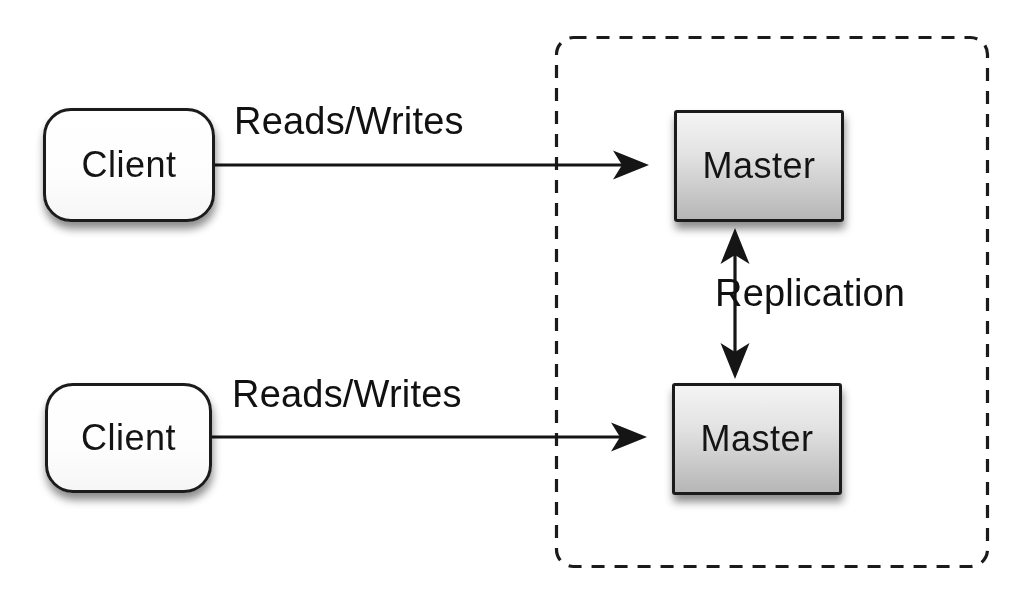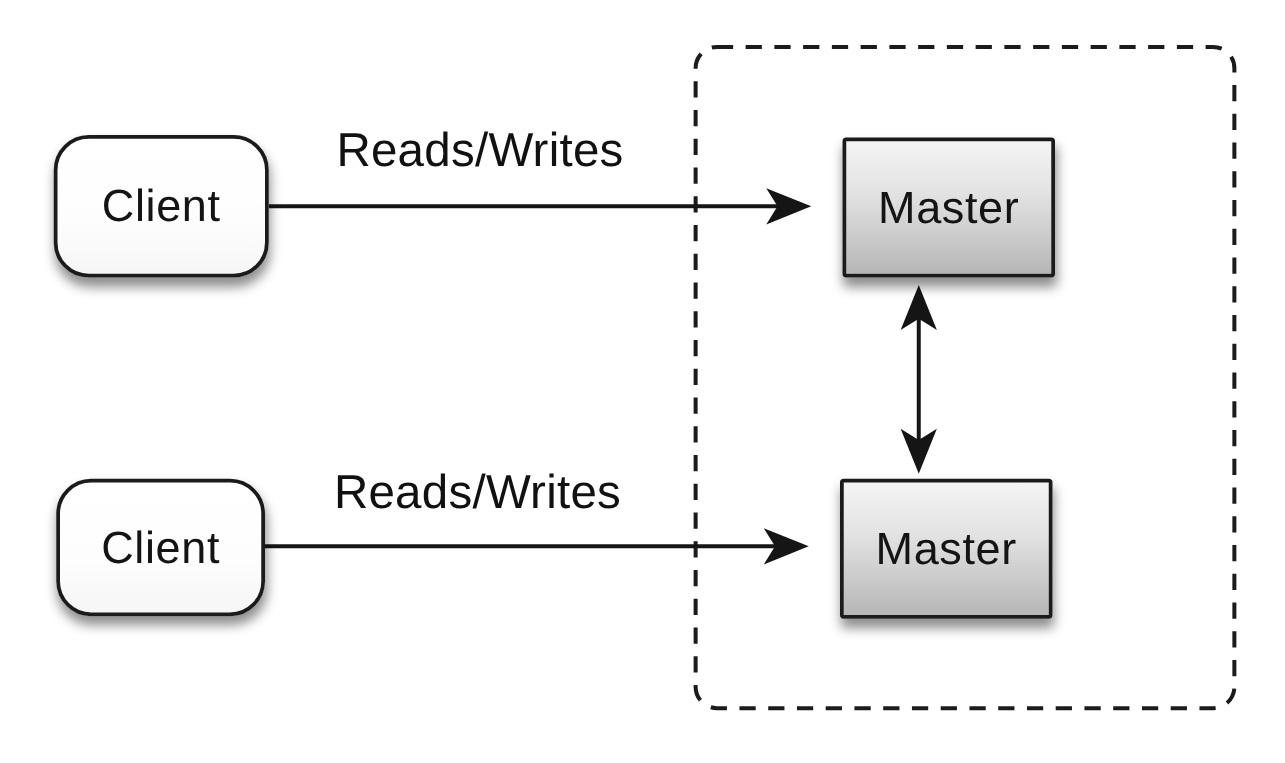--- a/index.html
+++ b/index.html
@@ -44,21 +44,21 @@
   .node-master {
     background: linear-gradient(180deg, #f4f4f4 0%, #e2e2e2 40%, #b6b6b6 100%);
     border-radius: 3px;
     margin-left: 24px;
   }
   .node-master-1 { left: 650px; top: 110px; width: 170px; height: 112px; }
   .node-master-2 { left: 648px; top: 383px; width: 170px; height: 112px; }
   .edge-label {
     position: absolute;
     width: 300px;
-    text-align: center;
+    text-align: left;
     color: #111111;
     font-size: 38px;
     letter-spacing: 0.2px;
     line-height: 1.1;
     white-space: nowrap;
   }
   .edge-label-rw1  { left: 234px; top: 101px; }
   .edge-label-rw2  { left: 232px; top: 374px; }
   .edge-label-repl { left: 715px; top: 273px; }
 </style>
@@ -101,14 +101,15 @@
   </div>
 
   <div class="node node-master node-master-2">
     <span>Master</span>
   </div>
 
   <div class="edge-label edge-label-rw1">Reads/Writes</div>
 
   <div class="edge-label edge-label-rw2">Reads/Writes</div>
 
+  <div class="edge-label edge-label-repl">Replication</div>
 
 </div>
 
 </body></html>

